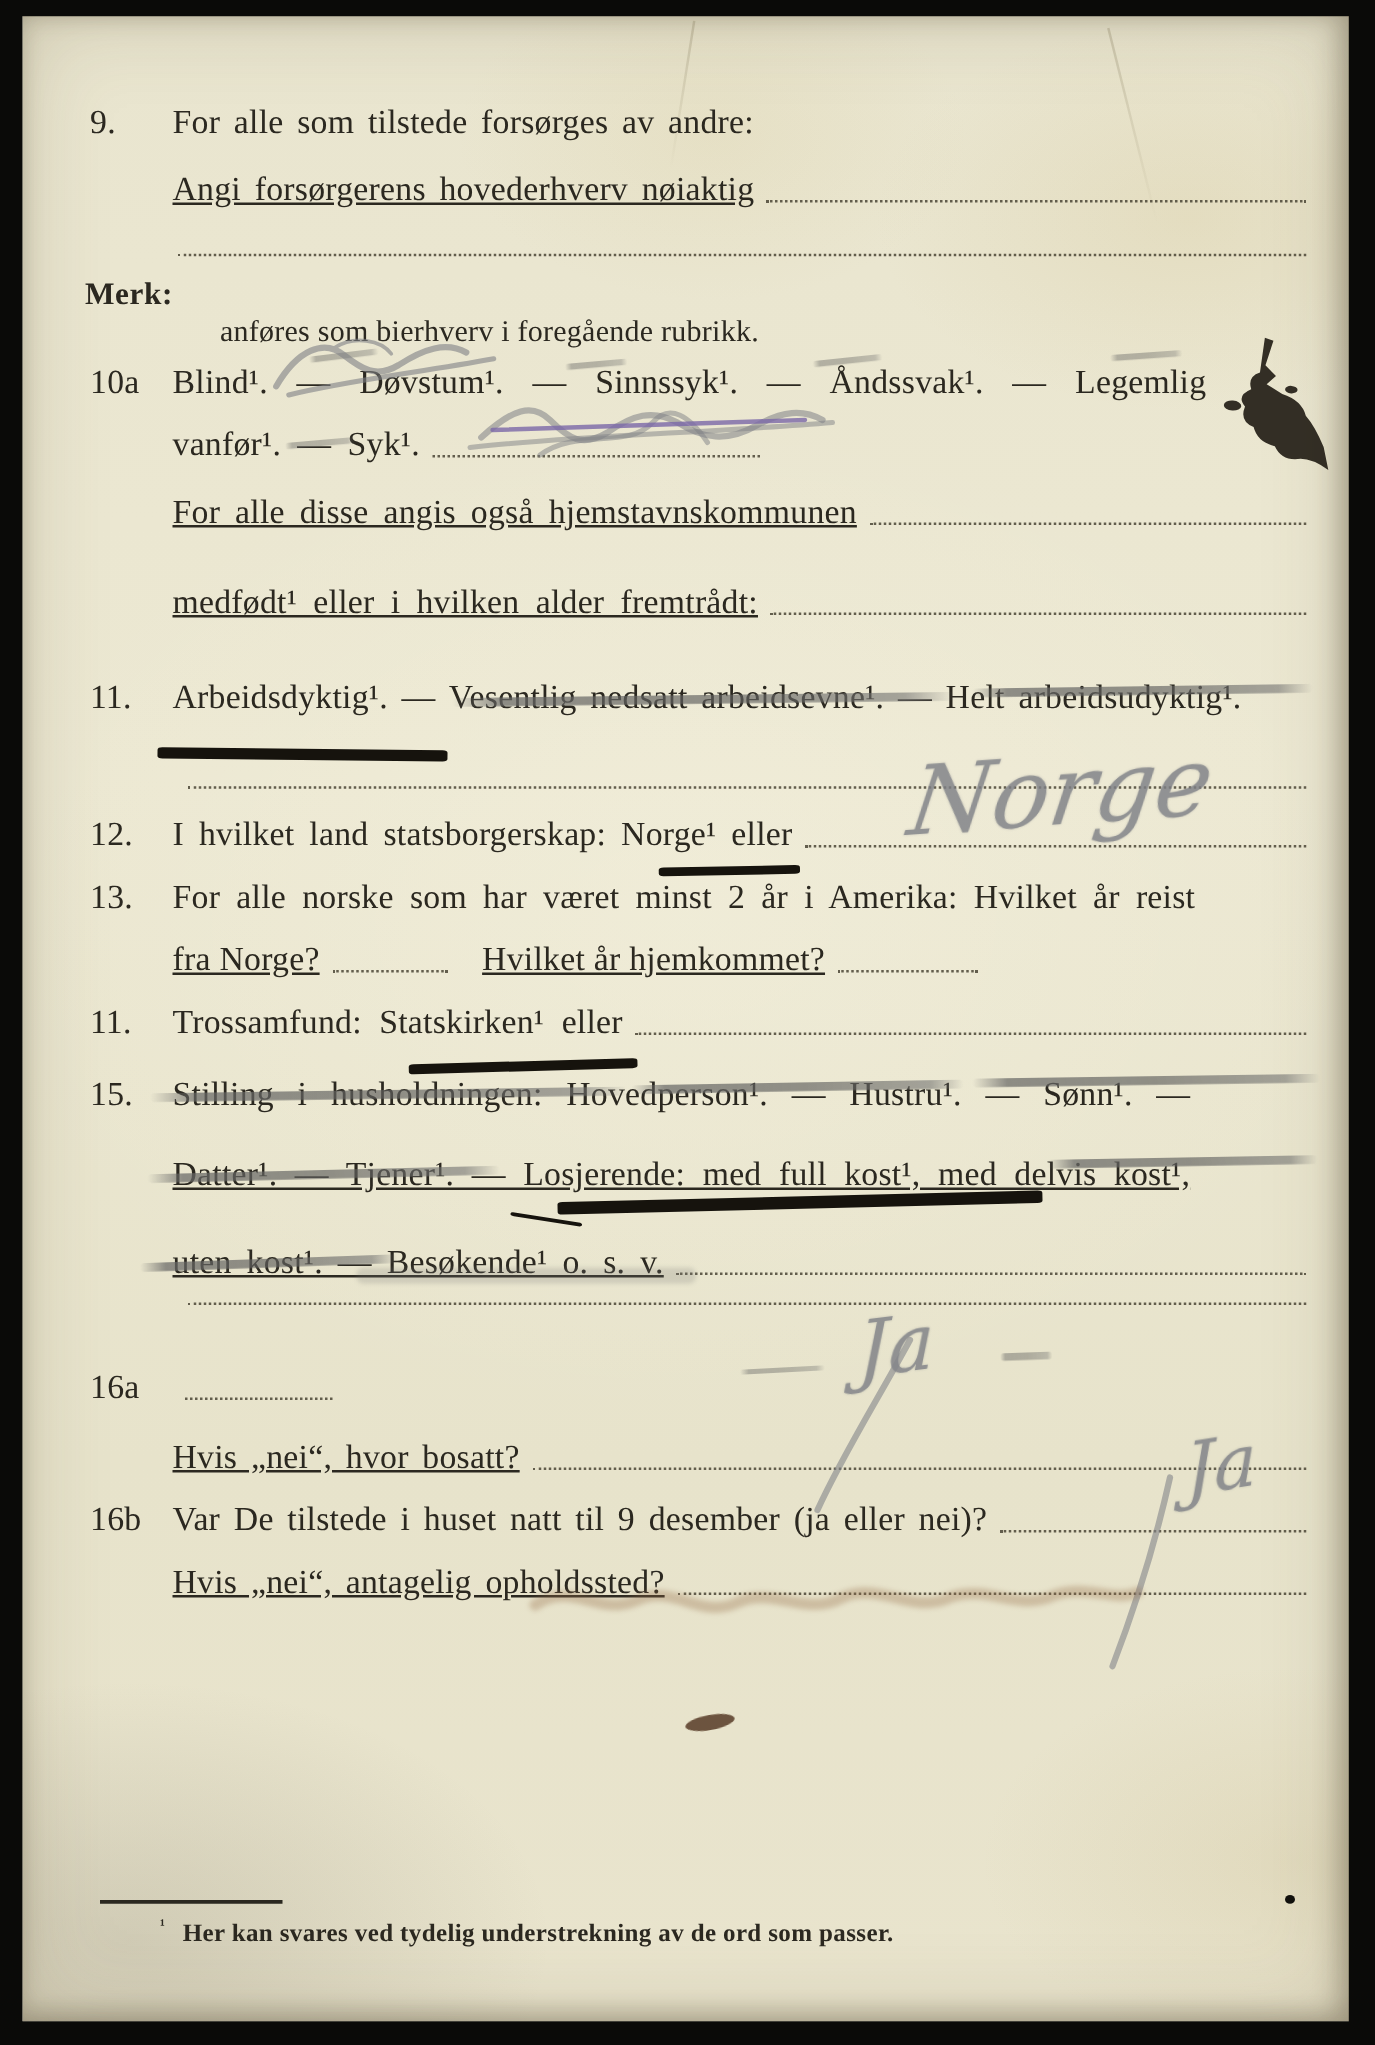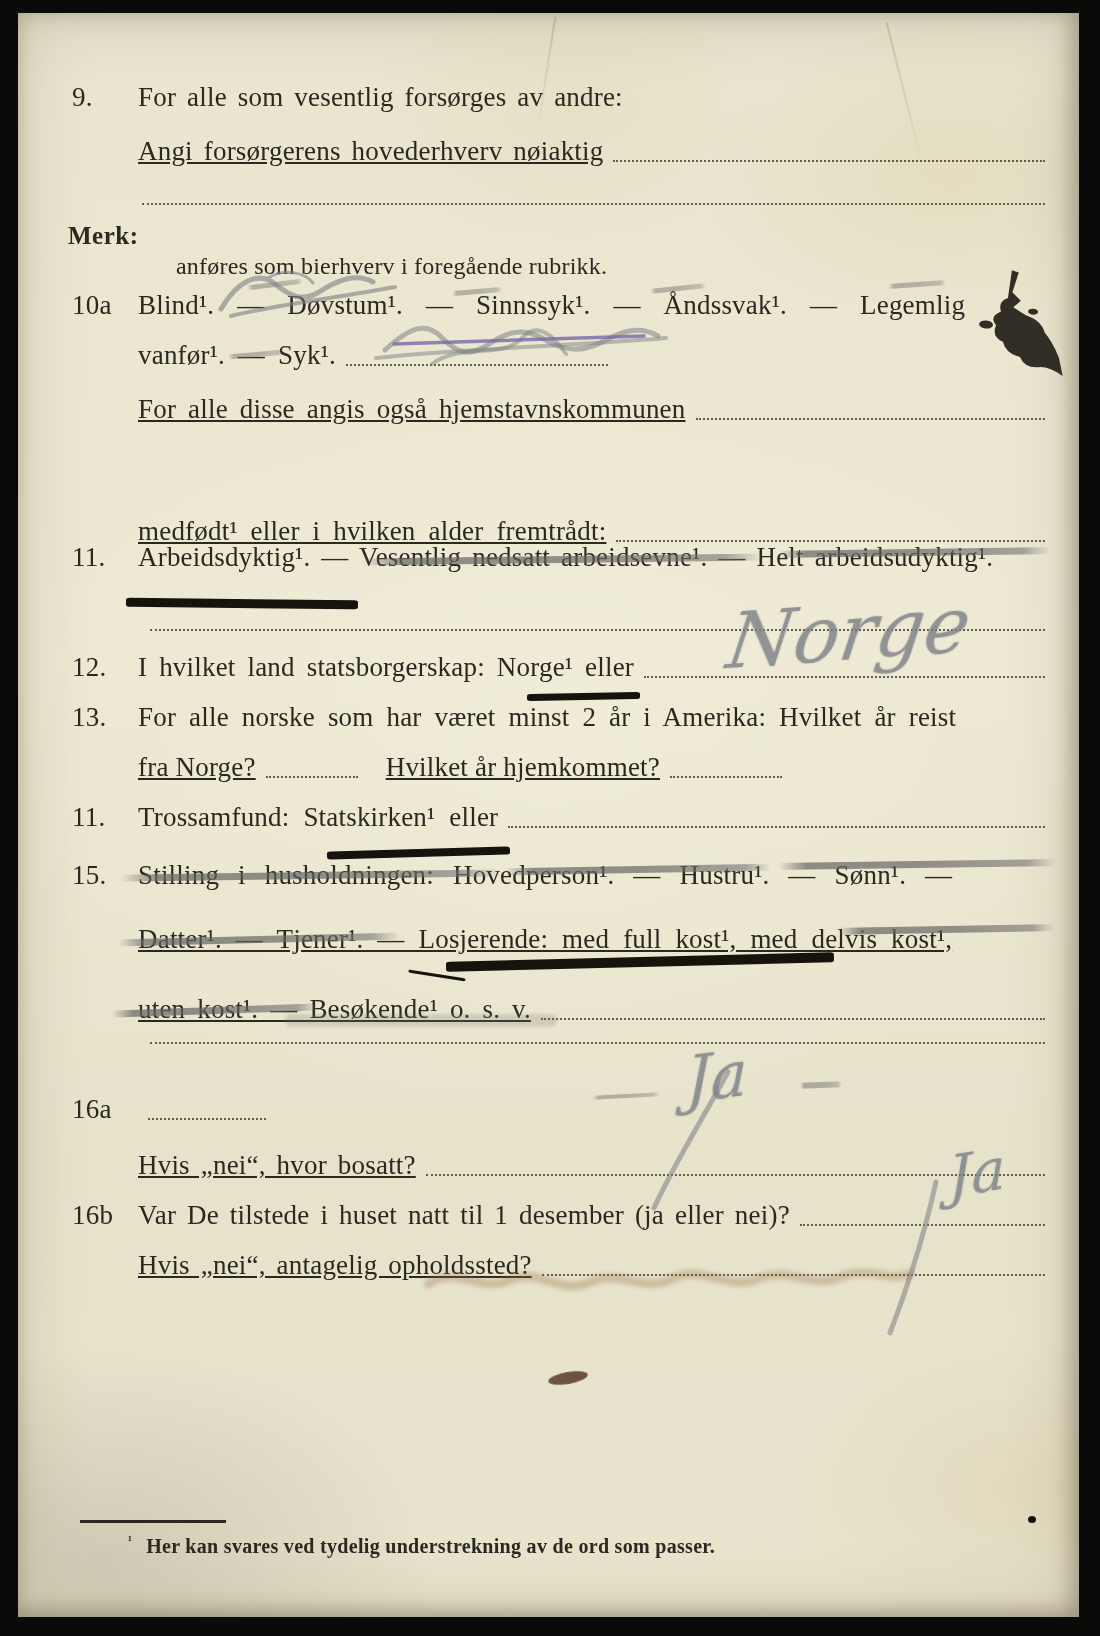--- a/index.html
+++ b/index.html
@@ -45,21 +45,21 @@
 </head>
 <body>
 
 <div class="scan">
   <div class="paper"></div>
   <div class="crease" style="left:545px;top:16px;height:120px;transform:rotate(9deg);"></div>
   <div class="crease" style="left:905px;top:20px;height:160px;transform:rotate(-14deg);"></div>
 
   <div class="row ws4" style="top:80px">
     <span class="num">9.</span>
-    <span class="txt">For alle som vesentlig forsørges av andre:</span>
+    <span class="txt">For alle som tilstede forsørges av andre:</span>
   </div>
   <div class="row cont ws4" style="top:134px">
     <span class="txt">Angi forsørgerens hovederhverv nøiaktig</span>
     <span class="dots"></span>
   </div>
 
   <div class="dotline" style="left:142px;top:203px;width:903px;"></div>
 
   <div class="row merk" style="top:221px;left:68px;">
     <span class="lbl" style="flex:0 0 108px;">Merk:</span>
@@ -76,21 +76,21 @@
     <span class="num"></span>
     <span class="txt">vanfør¹. — Syk¹.</span>
     <span class="dots fixed" style="width:262px;"></span>
     <span class="spacer"></span>
   </div>
   <div class="row cont ws5" style="top:392px">
     <span class="txt">For alle disse angis også hjemstavnskommunen</span>
     <span class="dots"></span>
   </div>
 
-  <div class="row cont ws6" style="top:514px">
+  <div class="row cont ws6" style="top:464px">
     <span class="txt">medfødt¹ eller i hvilken alder fremtrådt:</span>
     <span class="dots"></span>
   </div>
 
   <div class="row ws4" style="top:540px">
     <span class="num">11.</span>
     <span class="txt">Arbeidsdyktig¹. — Vesentlig nedsatt arbeidsevne¹. — Helt arbeidsudyktig¹.</span>
   </div>
 
   <div class="dotline" style="left:150px;top:629px;width:895px;"></div>
@@ -138,21 +138,21 @@
     <span class="dots fixed" style="width:118px;"></span>
     <span class="spacer"></span>
   </div>
   <div class="row cont ws4" style="top:1148px">
     <span class="txt">Hvis „nei“, hvor bosatt?</span>
     <span class="dots"></span>
   </div>
 
   <div class="row ws4" style="top:1198px">
     <span class="num">16b</span>
-    <span class="txt">Var De tilstede i huset natt til 1 desember (ja eller nei)?</span>
+    <span class="txt">Var De tilstede i huset natt til 9 desember (ja eller nei)?</span>
     <span class="dots"></span>
   </div>
   <div class="row cont ws4" style="top:1248px">
     <span class="txt">Hvis „nei“, antagelig opholdssted?</span>
     <span class="dots"></span>
   </div>
 
   <div class="inkline" style="left:126px;top:599px;width:232px;height:9px;transform:rotate(.6deg);"></div>
   <div class="inkline" style="left:527px;top:693px;width:113px;height:7px;transform:rotate(-1deg);"></div>
   <div class="inkline" style="left:327px;top:849px;width:183px;height:8px;transform:rotate(-1.6deg);"></div>

